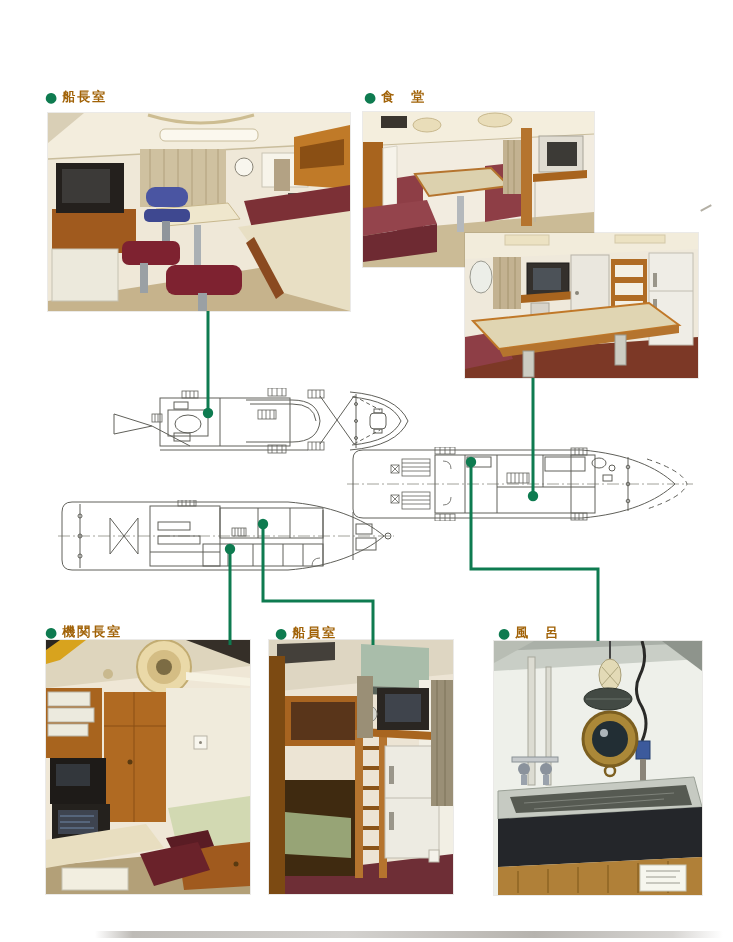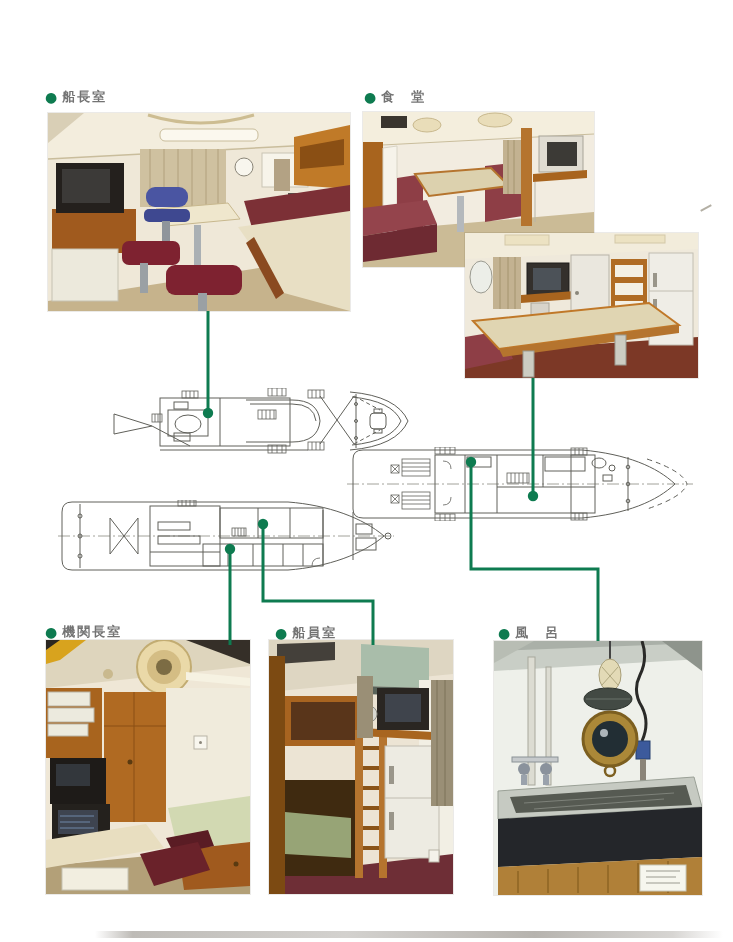--- a/index.html
+++ b/index.html
@@ -1,20 +1,20 @@
 <!DOCTYPE html>
 <html><head>
 <meta charset="utf-8">
 <style>
   html,body{margin:0;padding:0;background:#ffffff;}
   .page{position:relative;width:733px;height:942px;background:#ffffff;overflow:hidden;
         font-family:"DejaVu Sans","Liberation Sans",sans-serif;}
   .sec-label{position:absolute;display:flex;align-items:center;gap:5px;height:15px;}
   .sec-label .bullet{font-size:14px;line-height:14px;color:#0e7b50;}
-  .sec-label .txt{font-size:13px;font-weight:600;color:#737373;letter-spacing:2px;white-space:pre;text-align:center;}
+  .sec-label .txt{font-size:13px;font-weight:600;color:#a16207;letter-spacing:2px;white-space:pre;text-align:center;}
   .photo{position:absolute;box-shadow:0 0 0 1px rgba(60,50,30,0.10);z-index:2;}
   .photo svg{display:block;}
   .plan{position:absolute;z-index:1;}
   .connectors{position:absolute;left:0;top:0;z-index:5;pointer-events:none;}
   .smudge{position:absolute;left:95px;top:931px;width:628px;height:7px;z-index:1;
           background:linear-gradient(to right, rgba(110,104,94,0) 0%, rgba(110,104,94,.45) 6%,
           rgba(110,104,94,.30) 40%, rgba(110,104,94,.5) 70%, rgba(110,104,94,.28) 92%, rgba(110,104,94,0) 100%);}
   .scuff{position:absolute;left:700px;top:207px;width:12px;height:2px;background:#b3afa4;
          transform:rotate(-28deg);z-index:1;}
 </style>

